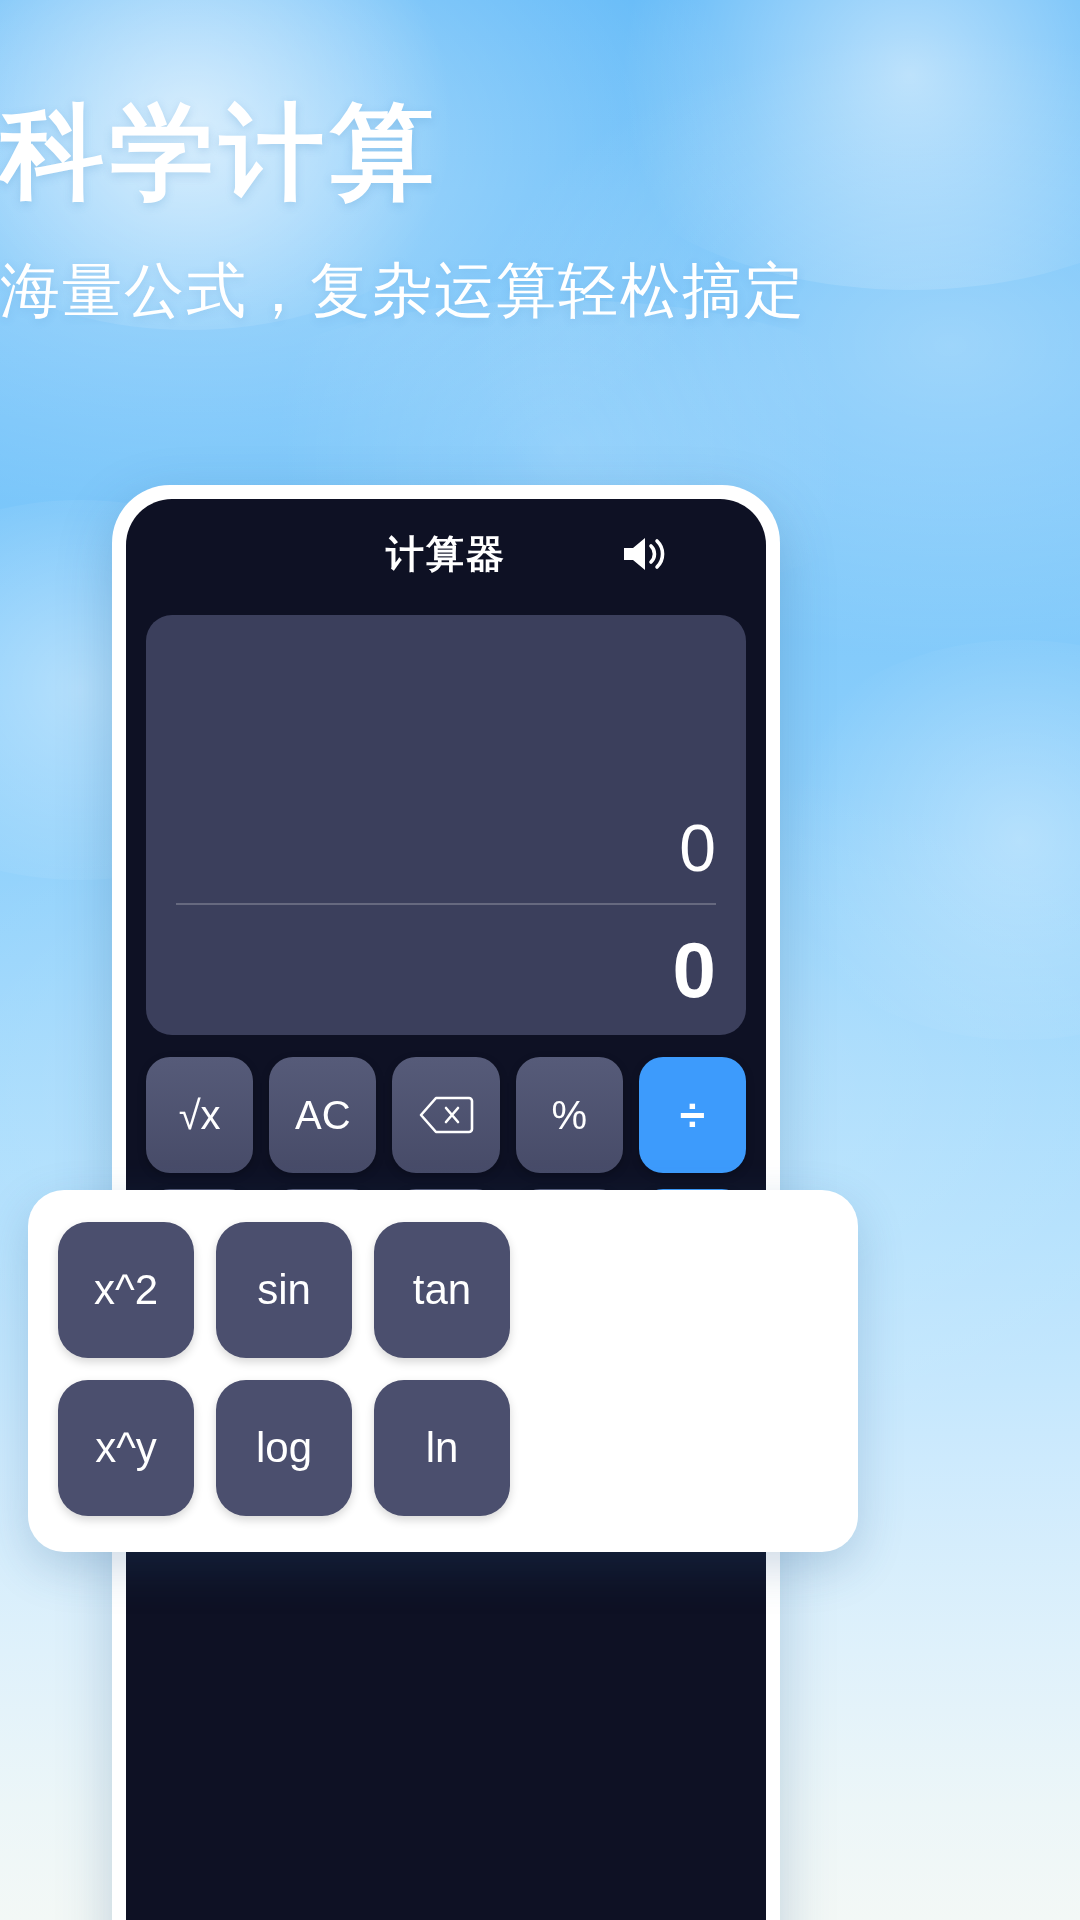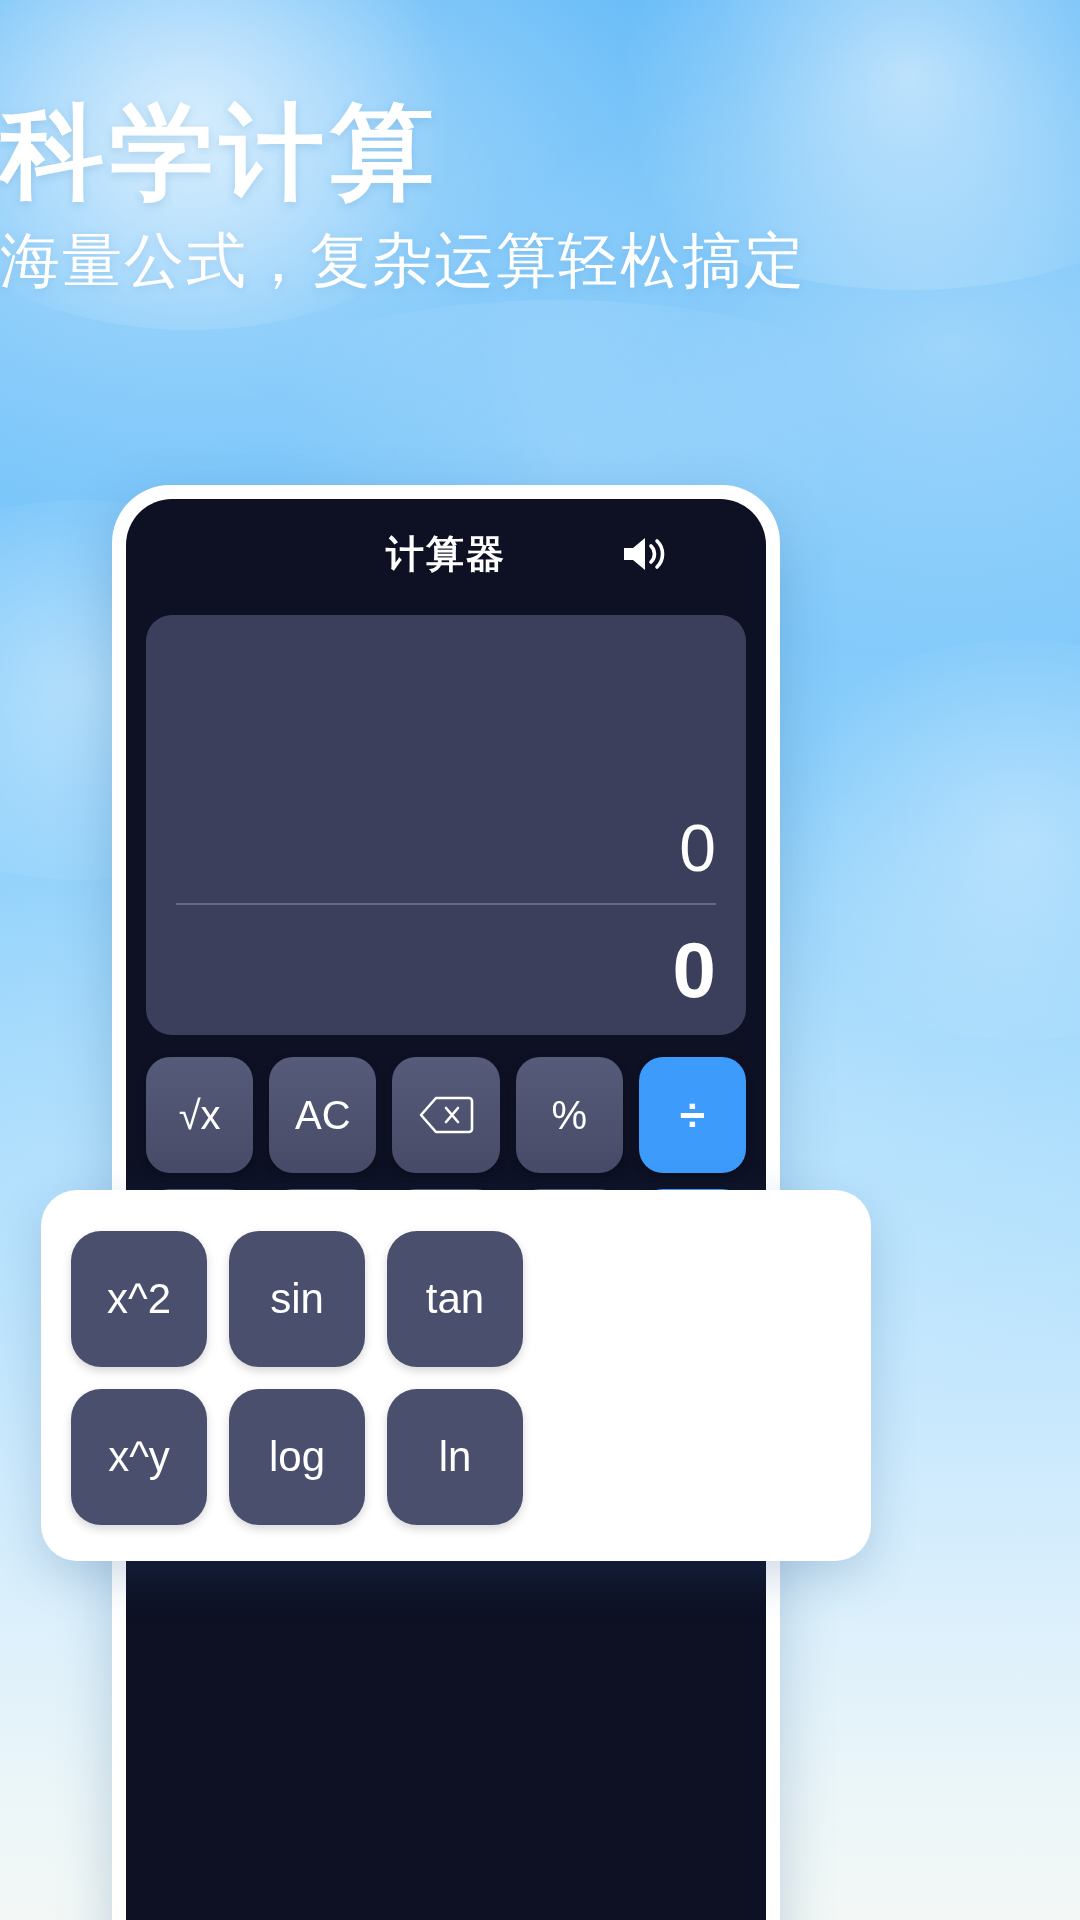--- a/index.html
+++ b/index.html
@@ -55,21 +55,21 @@
   }
   .title {
     font-size: 104px;
     line-height: 1.08;
     font-weight: 700;
     color: #ffffff;
     letter-spacing: 6px;
     text-shadow: 0 3px 10px rgba(60,130,190,0.22);
   }
   .subtitle {
-    margin-top: 18px;
+    margin-top: 48px;
     font-size: 60px;
     line-height: 1.16;
     font-weight: 400;
     color: #ffffff;
     letter-spacing: 2px;
     text-shadow: 0 2px 8px rgba(60,130,190,0.18);
   }
 
   
   .phone {
@@ -193,27 +193,27 @@
   .key.op {
     background: #3d9bfc;
     font-size: 46px;
     font-weight: 600;
   }
   .key svg { display: block; }
 
   
   .float-card {
     position: absolute;
-    left: 41px;
+    left: 28px;
     top: 1190px;
     width: 830px;
     background: #ffffff;
     border-radius: 36px;
     box-shadow: 0 16px 46px rgba(40,90,140,0.22);
-    padding: 41px 30px 36px 30px;
+    padding: 32px 30px 36px 30px;
     box-sizing: border-box;
     z-index: 9;
   }
   .fc-row {
     display: flex;
     gap: 22px;
   }
   .fc-row + .fc-row { margin-top: 22px; }
   .fc-key {
     width: 136px;

